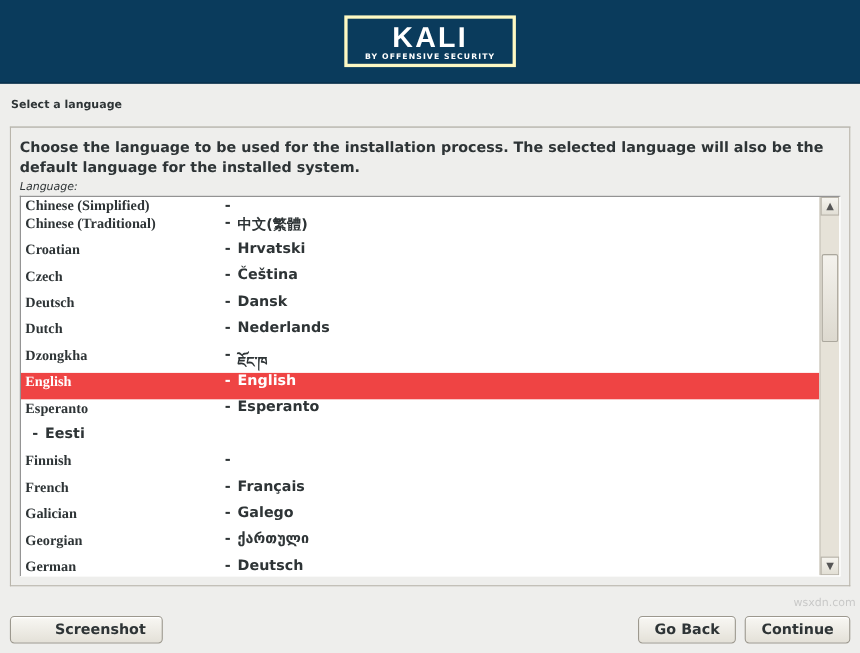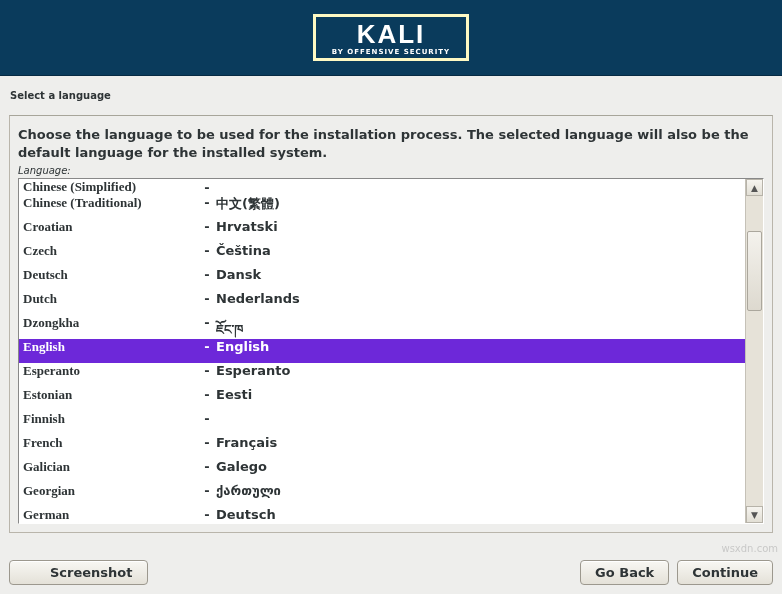--- a/index.html
+++ b/index.html
@@ -84,21 +84,21 @@
     }
     .lang-row {
       display: flex;
       height: 24px;
       padding-left: 4px;
       font-weight: bold;
       font-size: 13px;
       cursor: default;
     }
     .lang-row.selected {
-      background: #6d28d9;
+      background: #ef4444;
       color: #fff;
     }
     .col-name {
       width: 175px;
       overflow: hidden;
       white-space: nowrap;
       font-family: Liberation Serif, serif;
     }
     .col-dash {
       width: 18px;
@@ -229,21 +229,20 @@
           <div class="col-name">English</div>
           <div class="col-dash">-</div>
           <div class="col-native">English</div>
         </div>
         <div class="lang-row">
           <div class="col-name">Esperanto</div>
           <div class="col-dash">-</div>
           <div class="col-native">Esperanto</div>
         </div>
         <div class="lang-row">
-          <div class="col-name">Estonian</div>
           <div class="col-dash">-</div>
           <div class="col-native">Eesti</div>
         </div>
         <div class="lang-row">
           <div class="col-name">Finnish</div>
           <div class="col-dash">-</div>
         </div>
         <div class="lang-row">
           <div class="col-name">French</div>
           <div class="col-dash">-</div>

